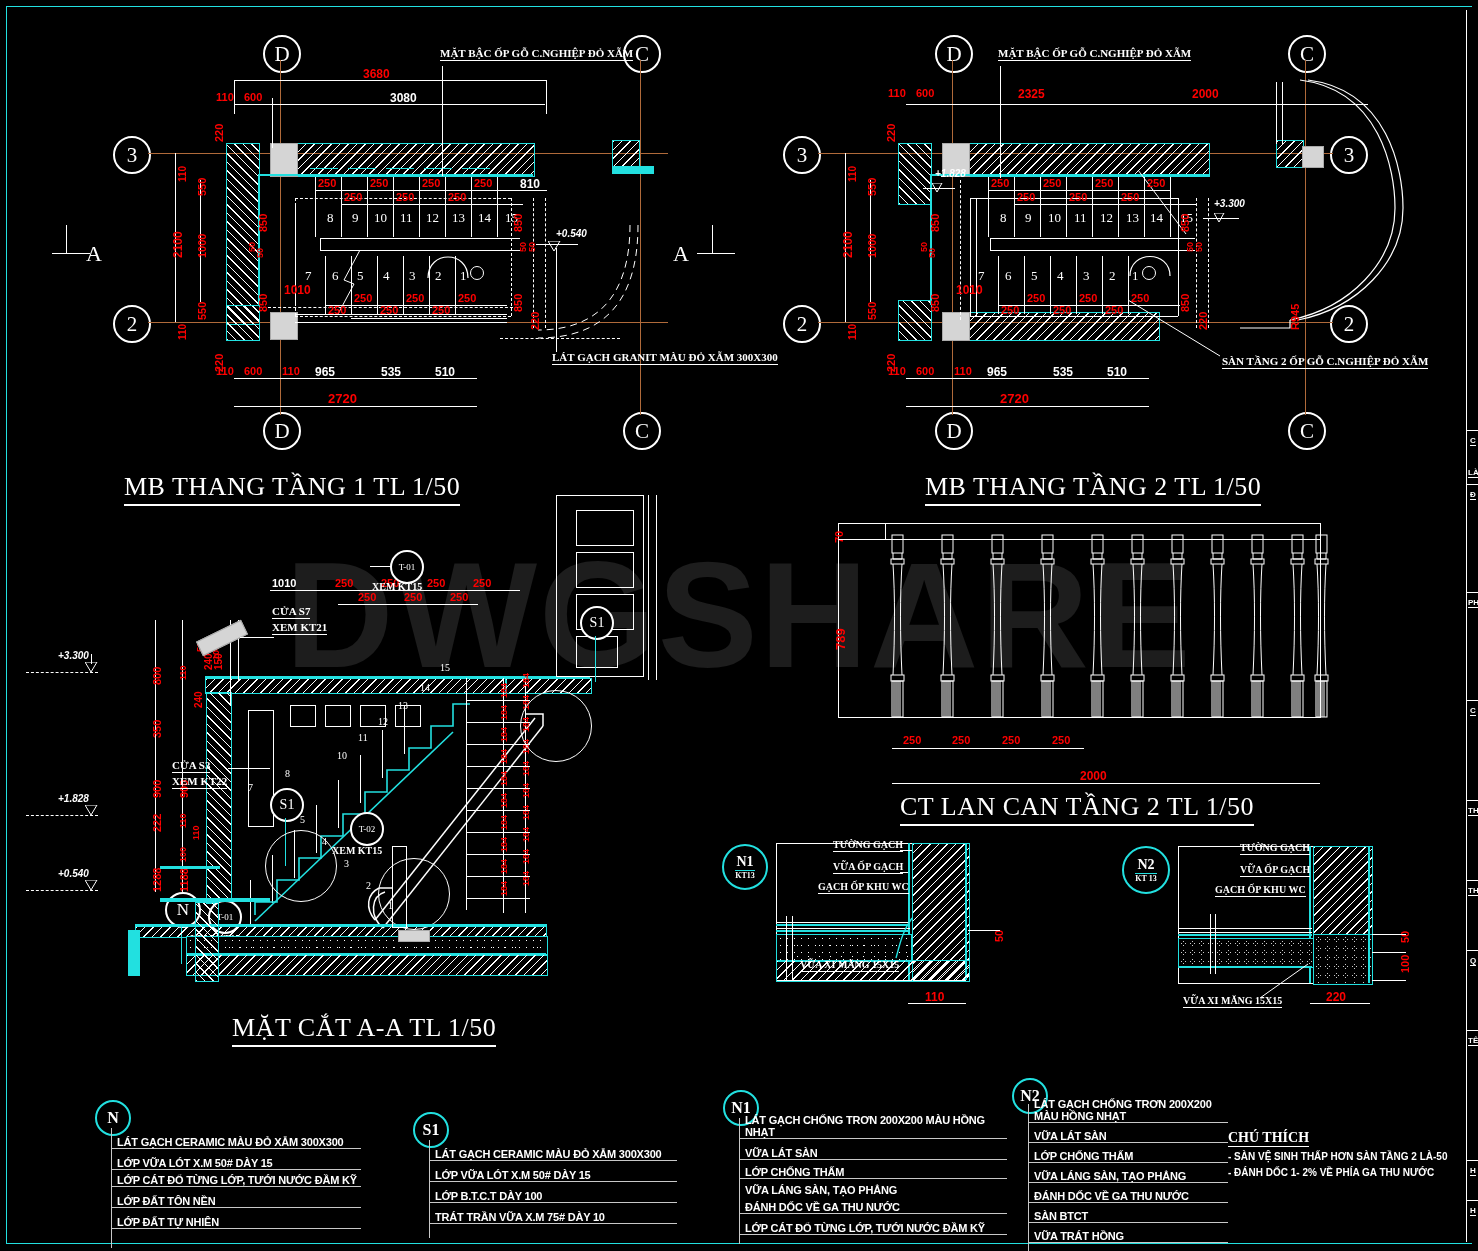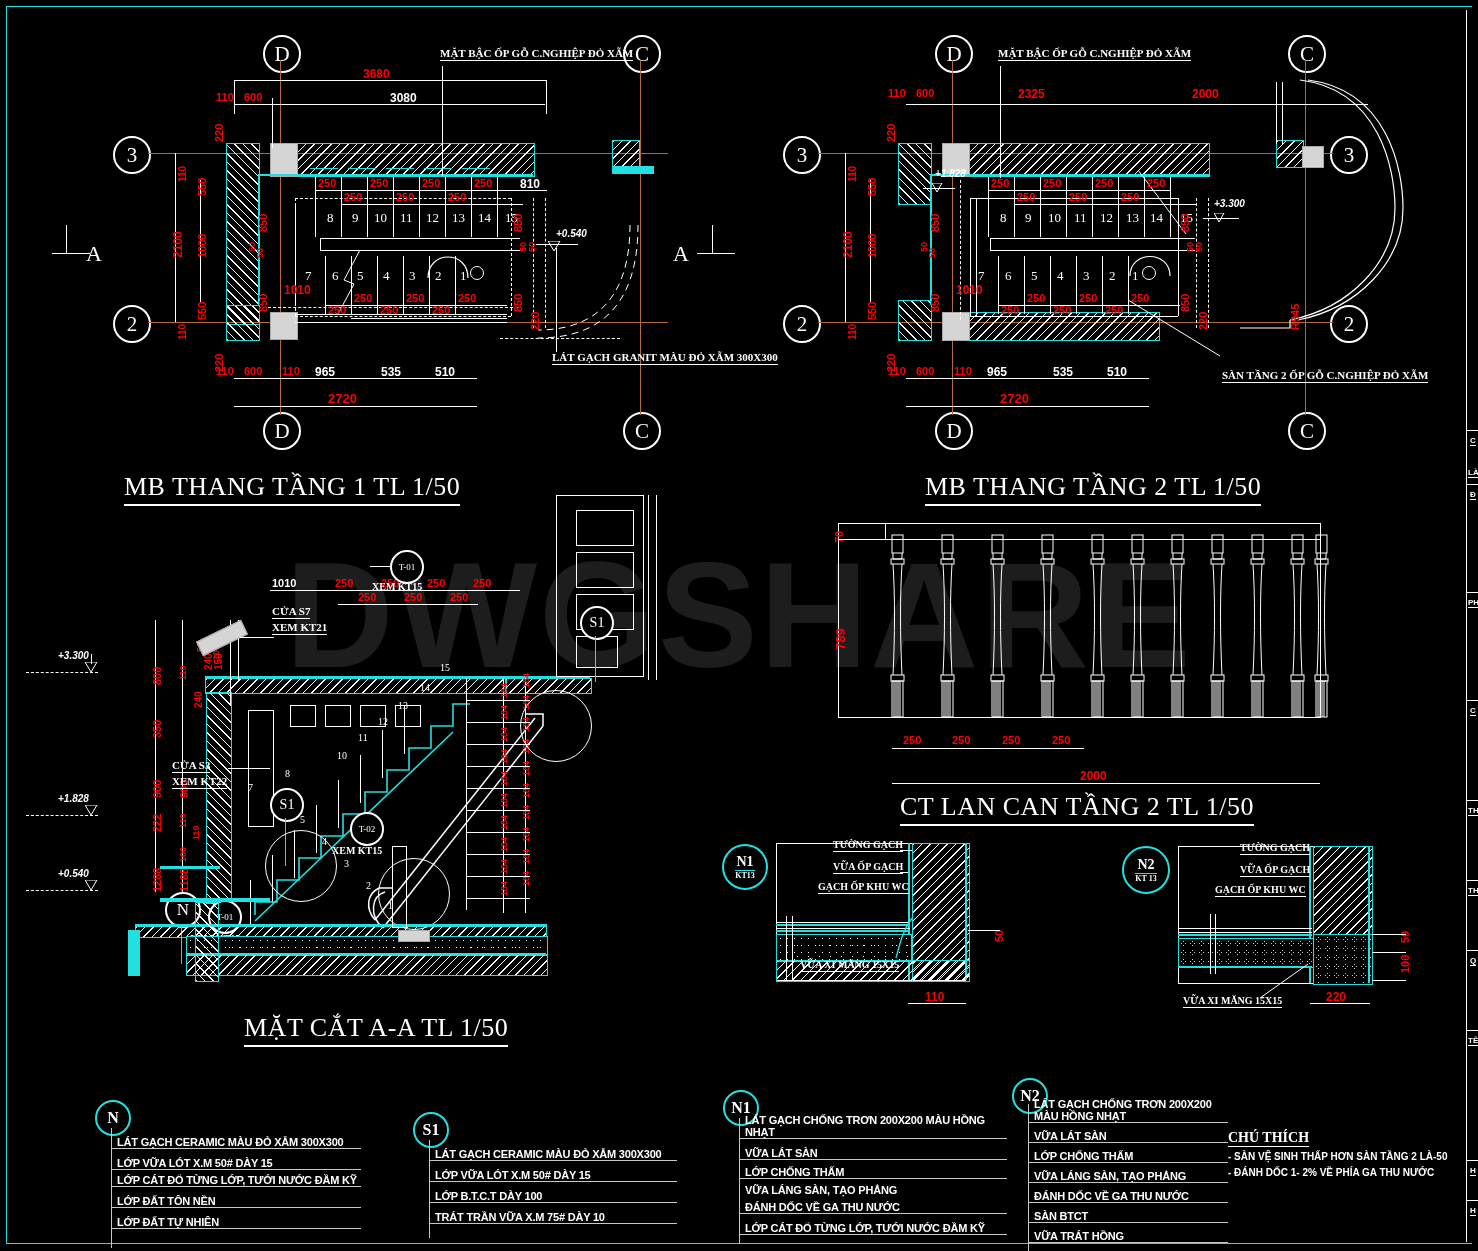--- a/index.html
+++ b/index.html
@@ -445,21 +445,21 @@
     <div class="dim" style="left:196px;top:366px;font-size:11px;">600</div>
     <div class="dim" style="left:234px;top:366px;font-size:11px;">110</div>
     <div class="dim wh" style="left:267px;top:366px;font-size:12px;">965</div>
     <div class="dim wh" style="left:333px;top:366px;font-size:12px;">535</div>
     <div class="dim wh" style="left:387px;top:366px;font-size:12px;">510</div>
     <div class="ln" style="left:186px;top:406px;width:243px;height:1px;"></div>
     <div class="dim" style="left:280px;top:392px;font-size:13px;">2720</div>
 
     <div class="lbl" style="left:278px;top:48px;font-size:11px;">MẶT BẬC ỐP GỖ C.NGHIỆP ĐỎ XẪM</div>
     <div class="ln" style="left:280px;top:66px;width:1px;height:112px;"></div>
-    <div class="lbl" style="left:502px;top:356px;font-size:11px;margin-top:14px;">SÀN TẦNG 2 ỐP GỖ C.NGHIỆP ĐỎ XẪM</div>
+    <div class="lbl" style="left:502px;top:356px;font-size:11px;">SÀN TẦNG 2 ỐP GỖ C.NGHIỆP ĐỎ XẪM</div>
     <svg class="abs" style="left:380px;top:300px;width:130px;height:60px;overflow:visible;">
       <path d="M120,56 L28,0" stroke="#fff" fill="none" stroke-width="1"></path>
     </svg>
 
     <div class="lvl" style="left:215px;top:168px;">+1.828</div>
     <div class="ln" style="left:203px;top:188px;width:32px;height:1px;"></div>
     <svg class="abs" style="left:212px;top:183px;width:14px;height:12px;">
       <polygon points="0,0 10,0 5,9" fill="none" stroke="#fff"></polygon>
     </svg>
     <div class="lvl" style="left:494px;top:198px;">+3.300</div>
@@ -668,21 +668,21 @@
     <div class="ln" style="left:576px;top:84px;width:56px;height:34px;border:1px solid #fff;background:none;"></div>
     <div class="ln" style="left:576px;top:126px;width:40px;height:30px;border:1px solid #fff;background:none;"></div>
     <div class="bubw" style="left:580px;top:96px;width:30px;height:30px;font-size:14px;">
         <span>S1</span>
       </div>
     <div class="lnc" style="left:595px;top:126px;width:1px;height:46px;"></div>
     <div class="ln" style="left:648px;top:-15px;width:1px;height:185px;"></div>
     <div class="ln" style="left:656px;top:-15px;width:1px;height:185px;"></div>
   </div>
 
-  <div class="title" style="left:232px;top:1013px;margin-left:12px;">MẶT CẮT A-A  TL 1/50</div>
+  <div class="title" style="left:232px;top:1013px;">MẶT CẮT A-A  TL 1/50</div>
 
   <div class="abs" style="left:810px;top:495px;width:570px;height:300px;">
     <div class="ln" style="left:75px;top:28px;width:435px;height:1px;"></div>
     <div class="ln" style="left:75px;top:44px;width:435px;height:1px;"></div>
     <div class="ln" style="left:75px;top:28px;width:1px;height:17px;"></div>
     <div class="ln" style="left:510px;top:28px;width:1px;height:195px;"></div>
     <div class="ln" style="left:75px;top:222px;width:435px;height:1px;"></div>
 
     <svg class="abs" style="left:70px;top:40px;width:450px;height:185px;overflow:visible;">
       <g stroke="#ffffff" fill="none" stroke-width="1">

